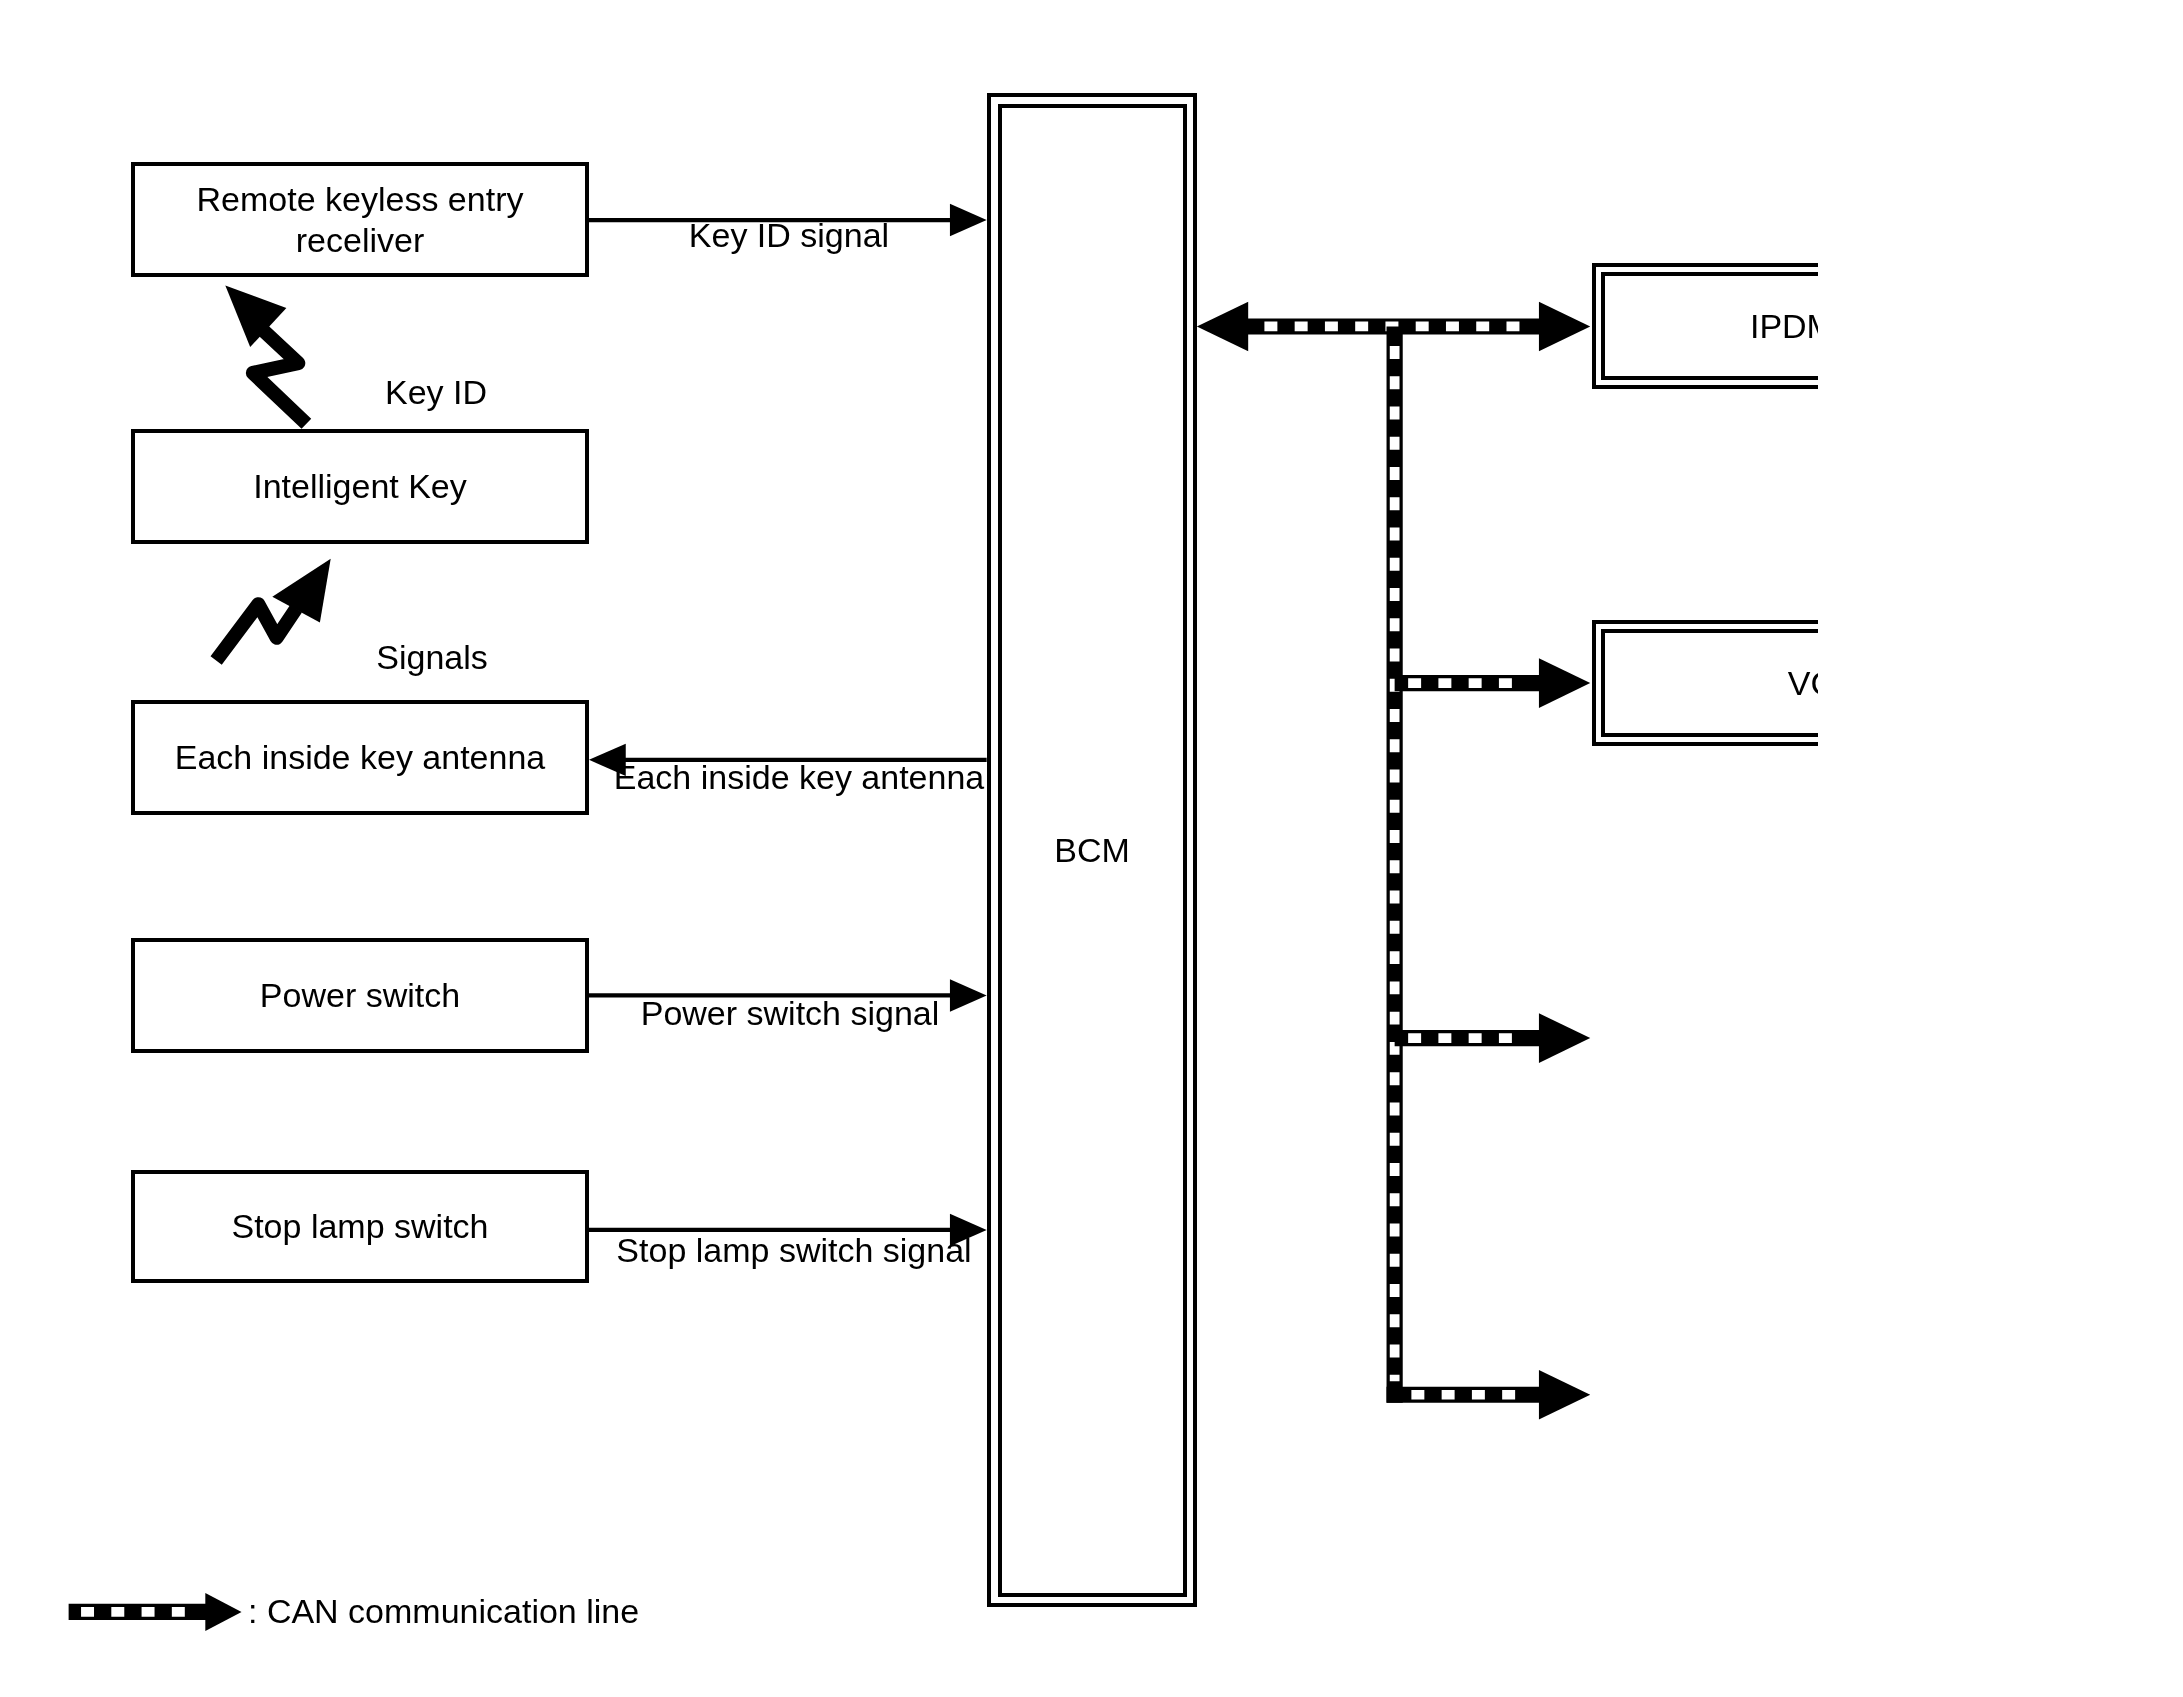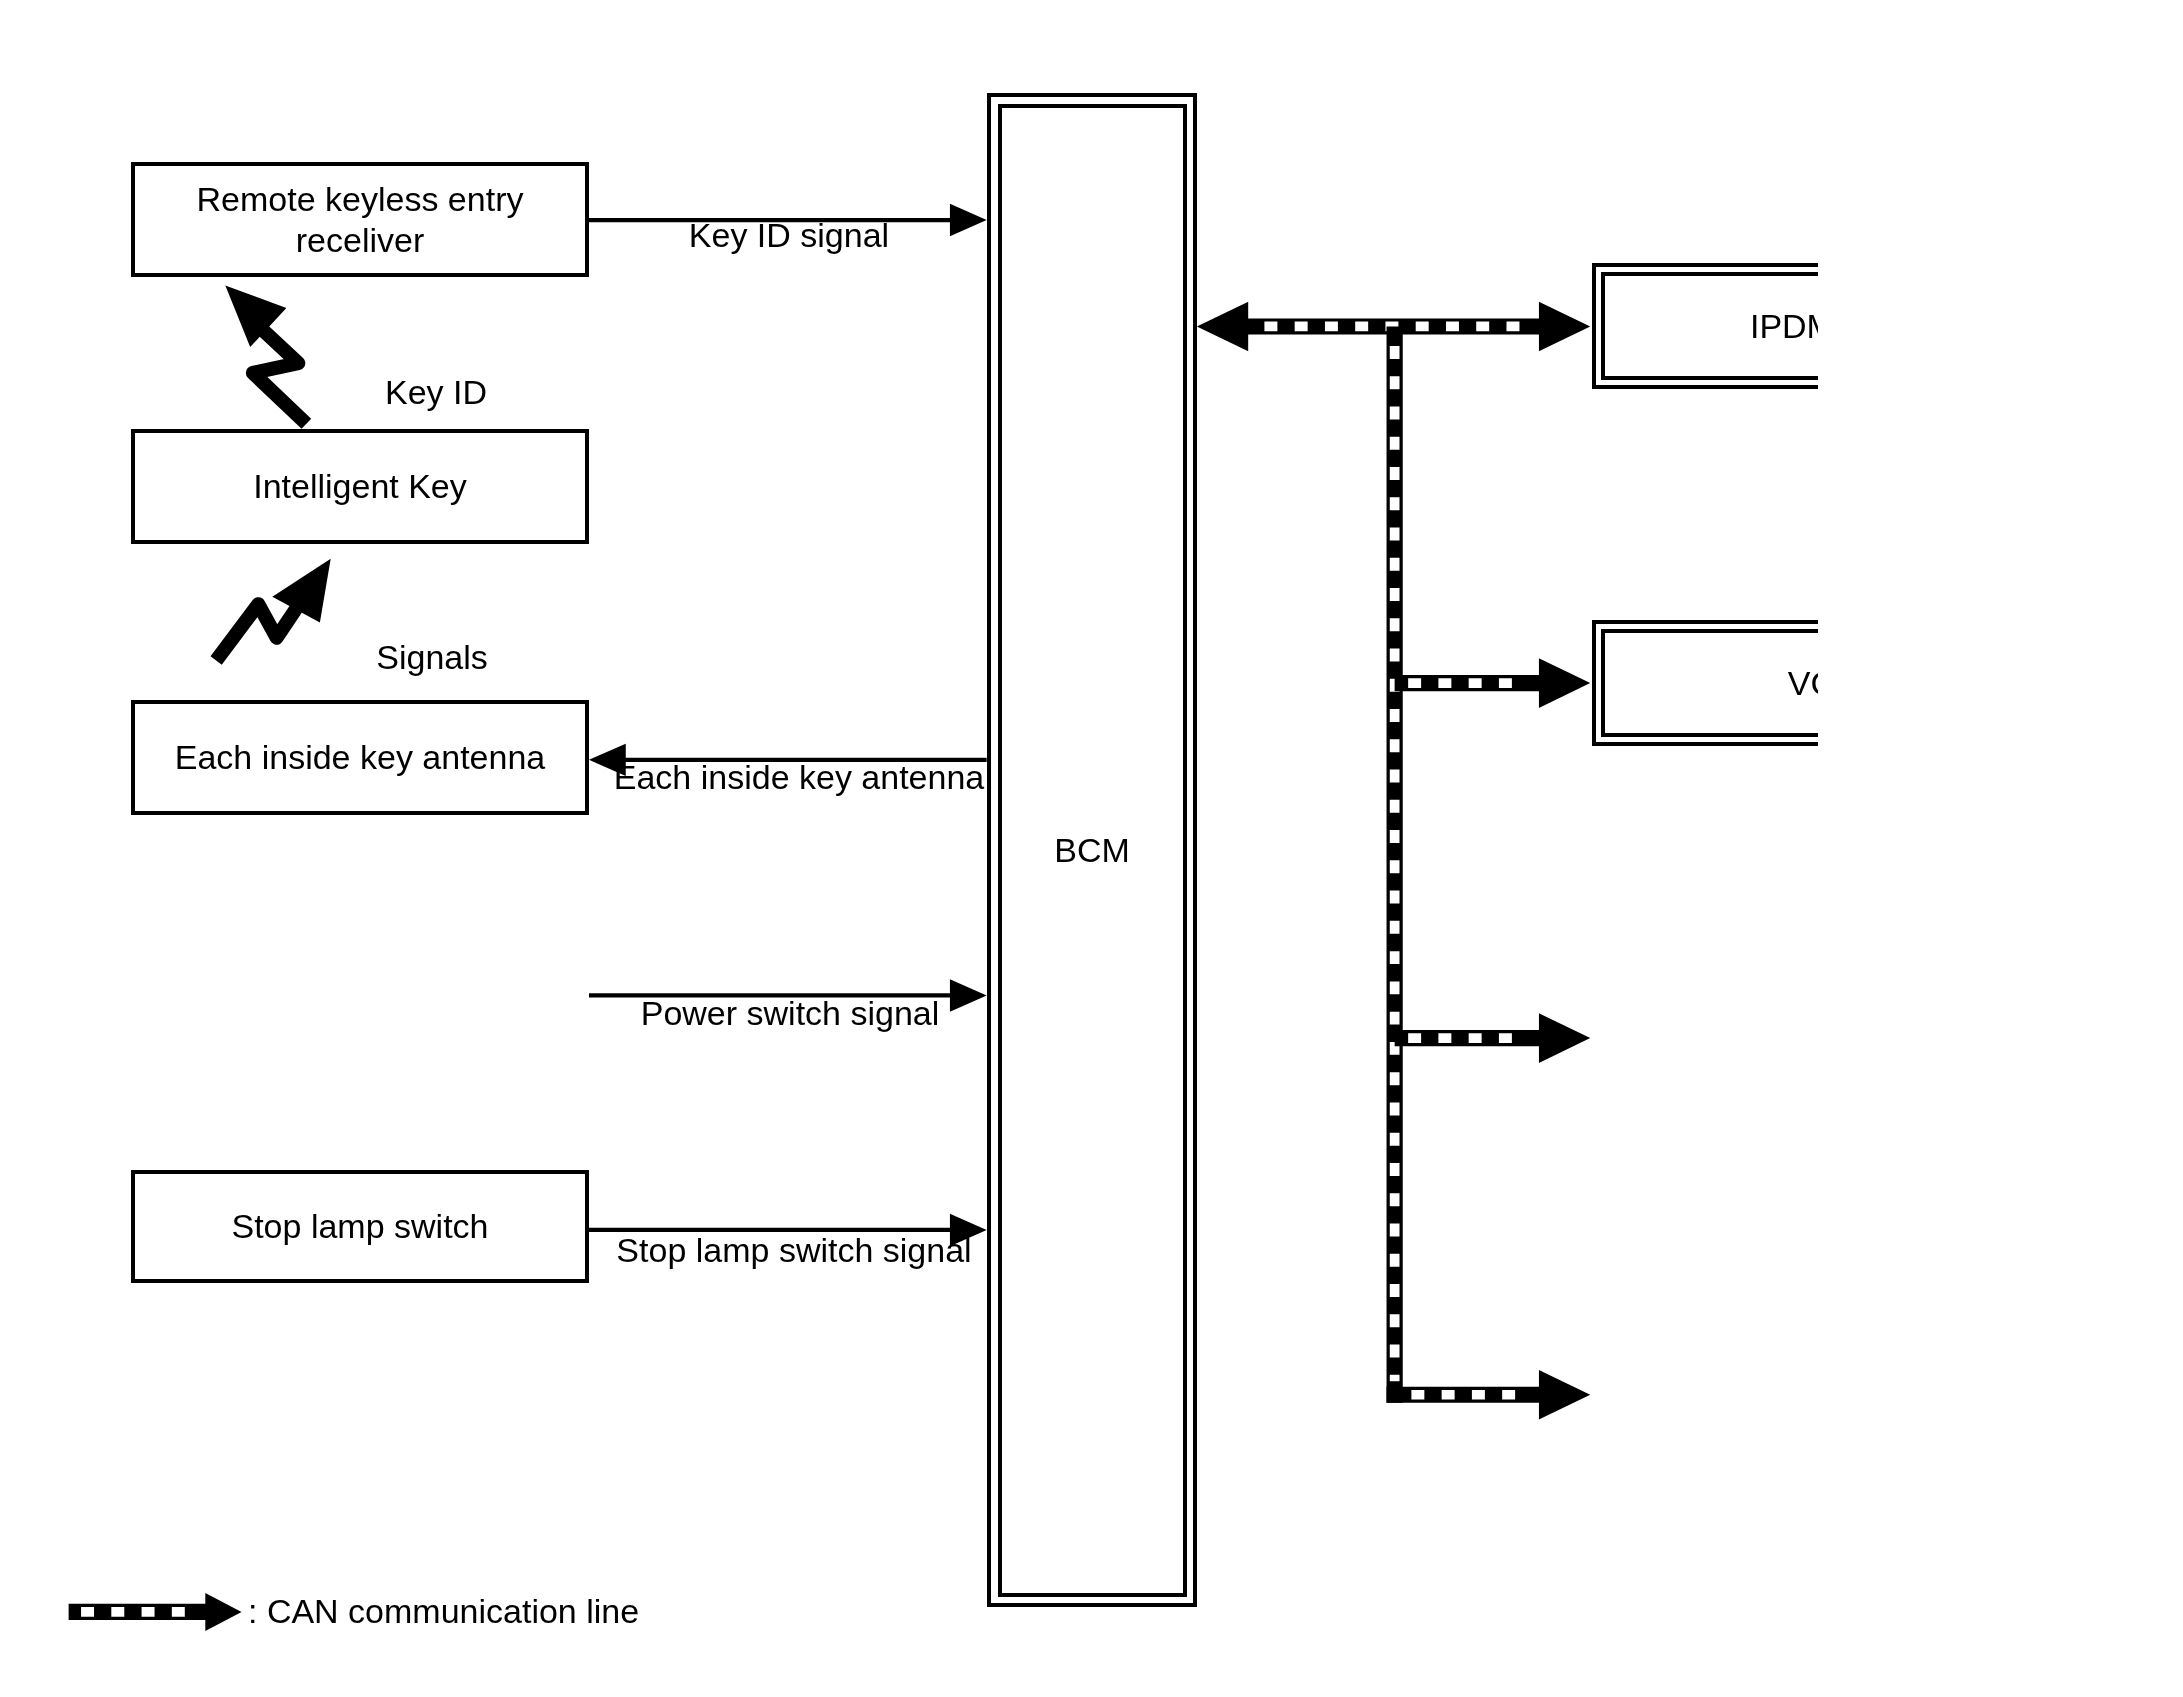--- a/index.html
+++ b/index.html
@@ -112,20 +112,23 @@
 
   <div class="sbox" style="top:162px">
     <span>Remote keyless entry receliver</span>
   </div>
   <div class="sbox" style="top:429px">
     <span>Intelligent Key</span>
   </div>
   <div class="sbox" style="top:700px">
     <span>Each inside key antenna</span>
   </div>
+  <div class="sbox" style="top:938px">
+    <span>Power switch</span>
+  </div>
   <div class="sbox" style="top:1170px;height:113px">
     <span>Stop lamp switch</span>
   </div>
 
   <div id="bcm-outer">
     <div id="bcm-inner">
       <span>BCM</span>
     </div>
   </div>
 

